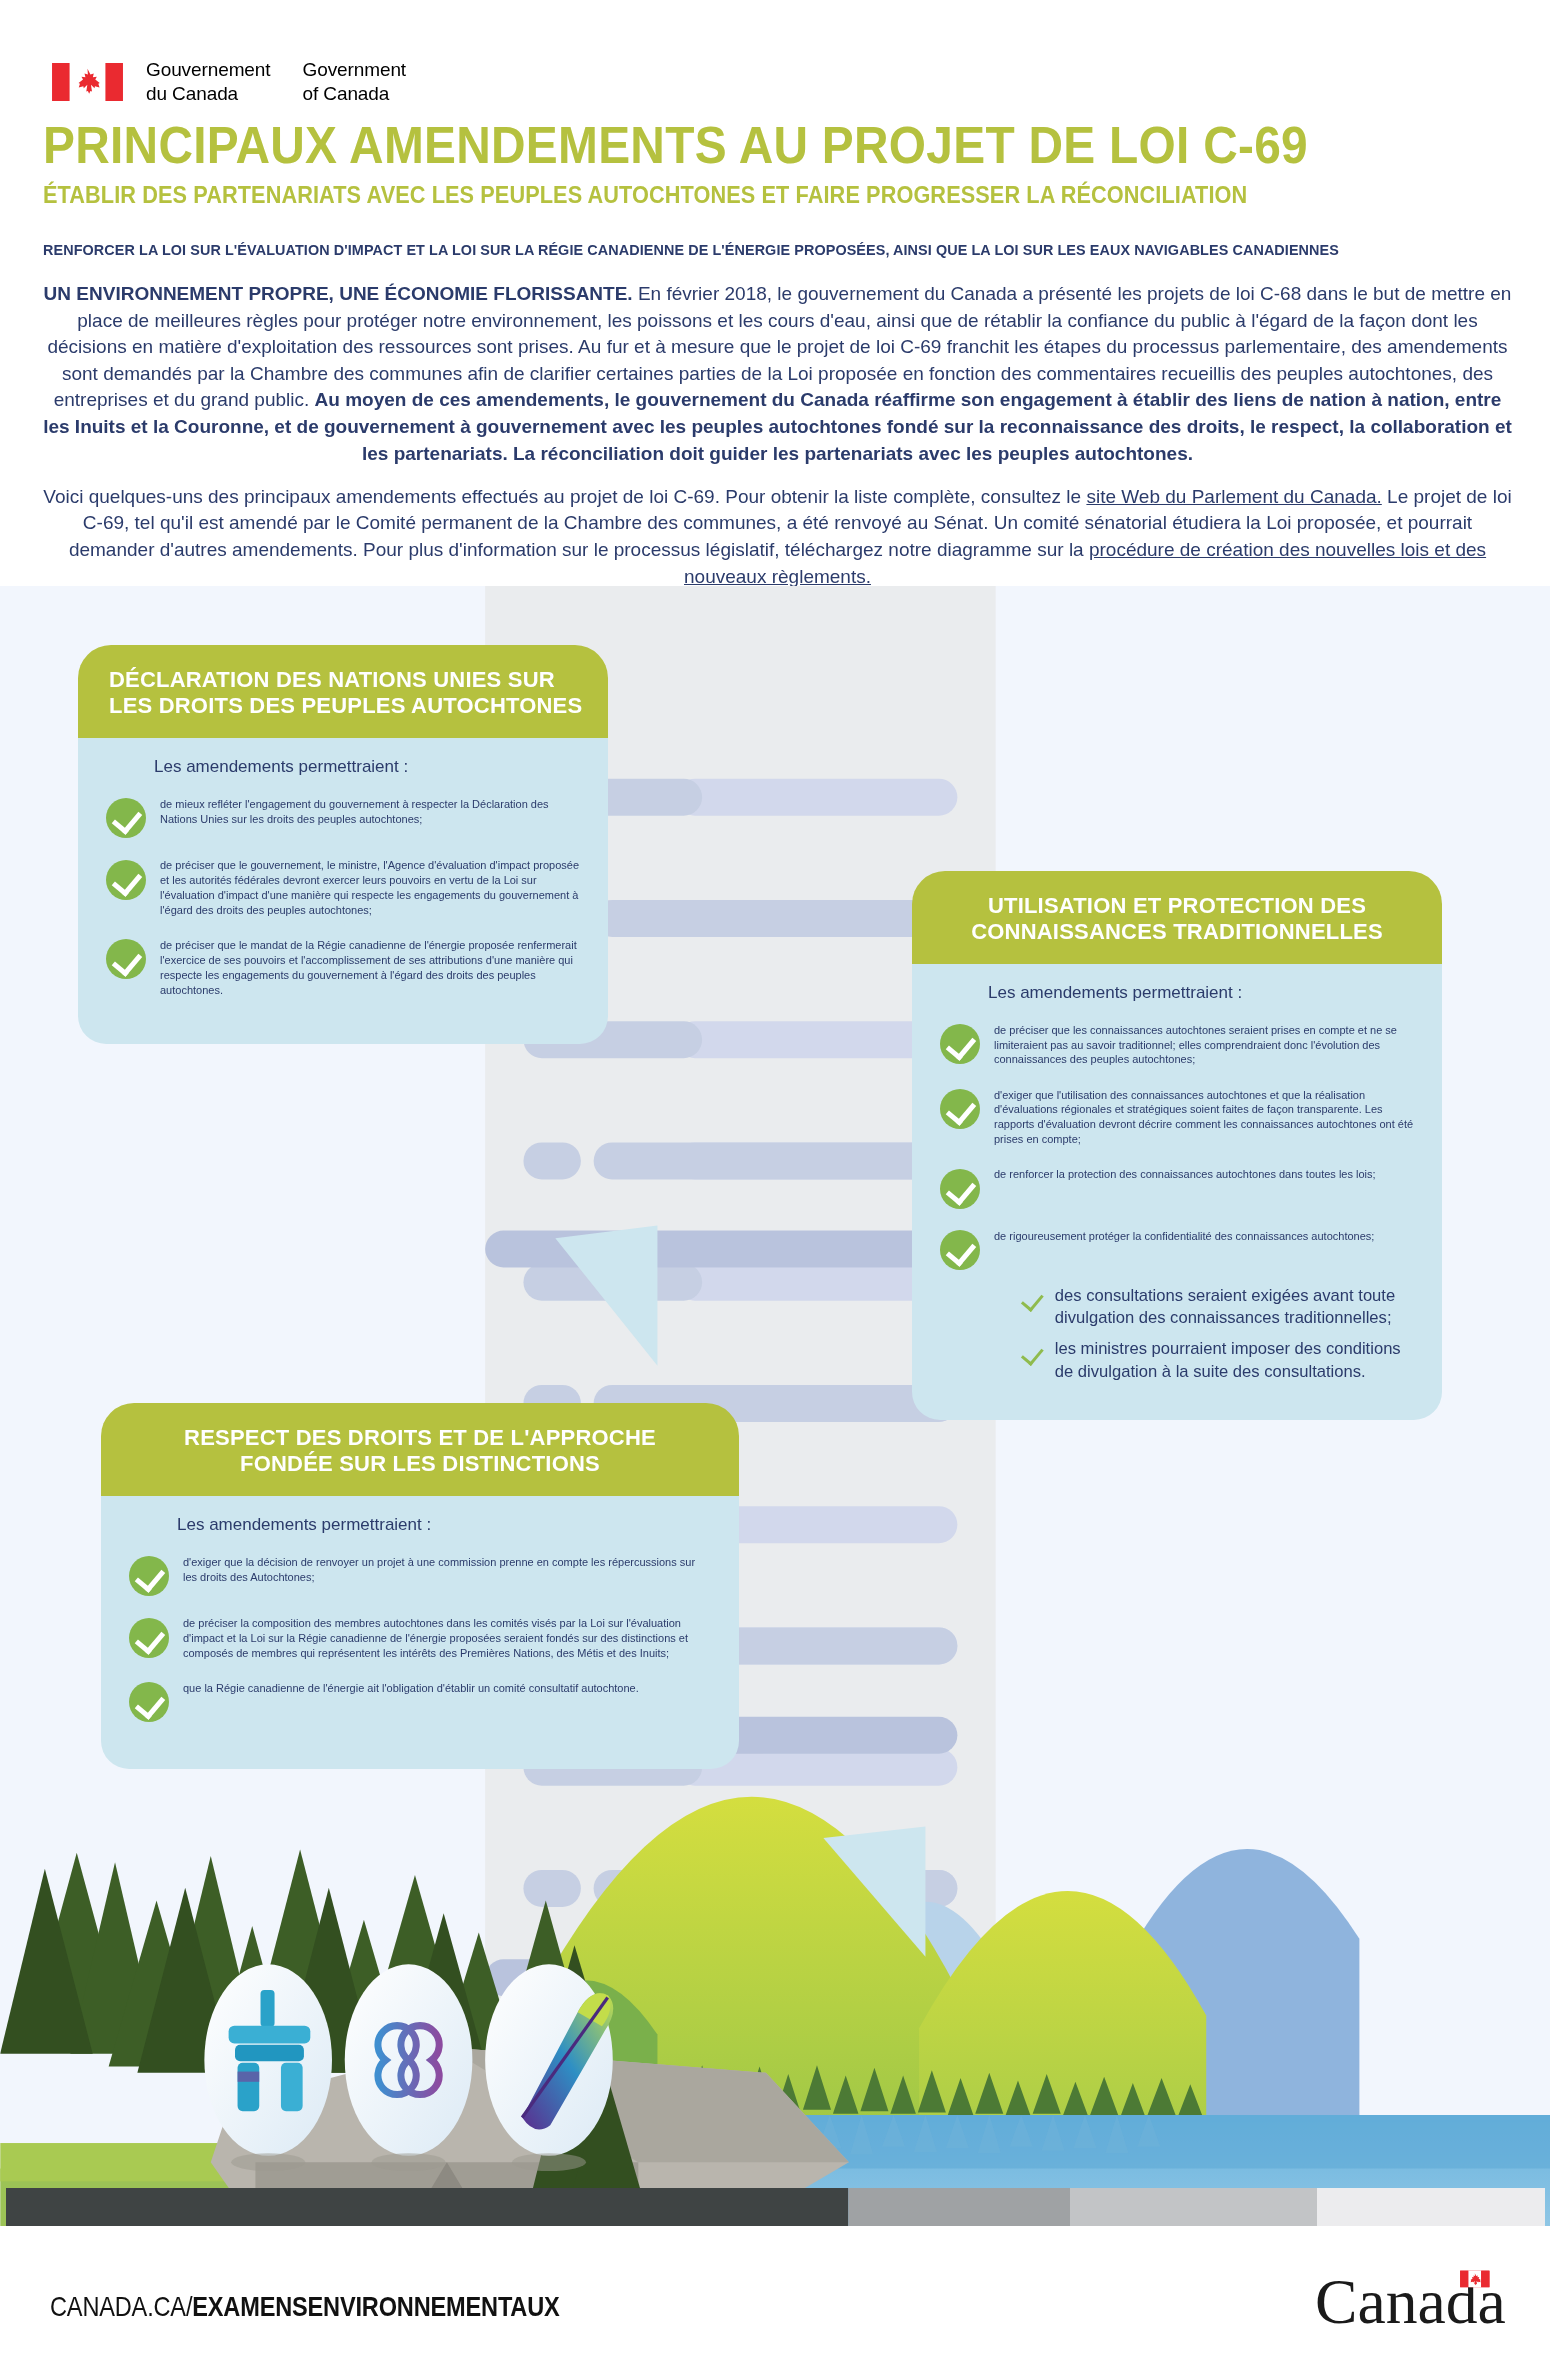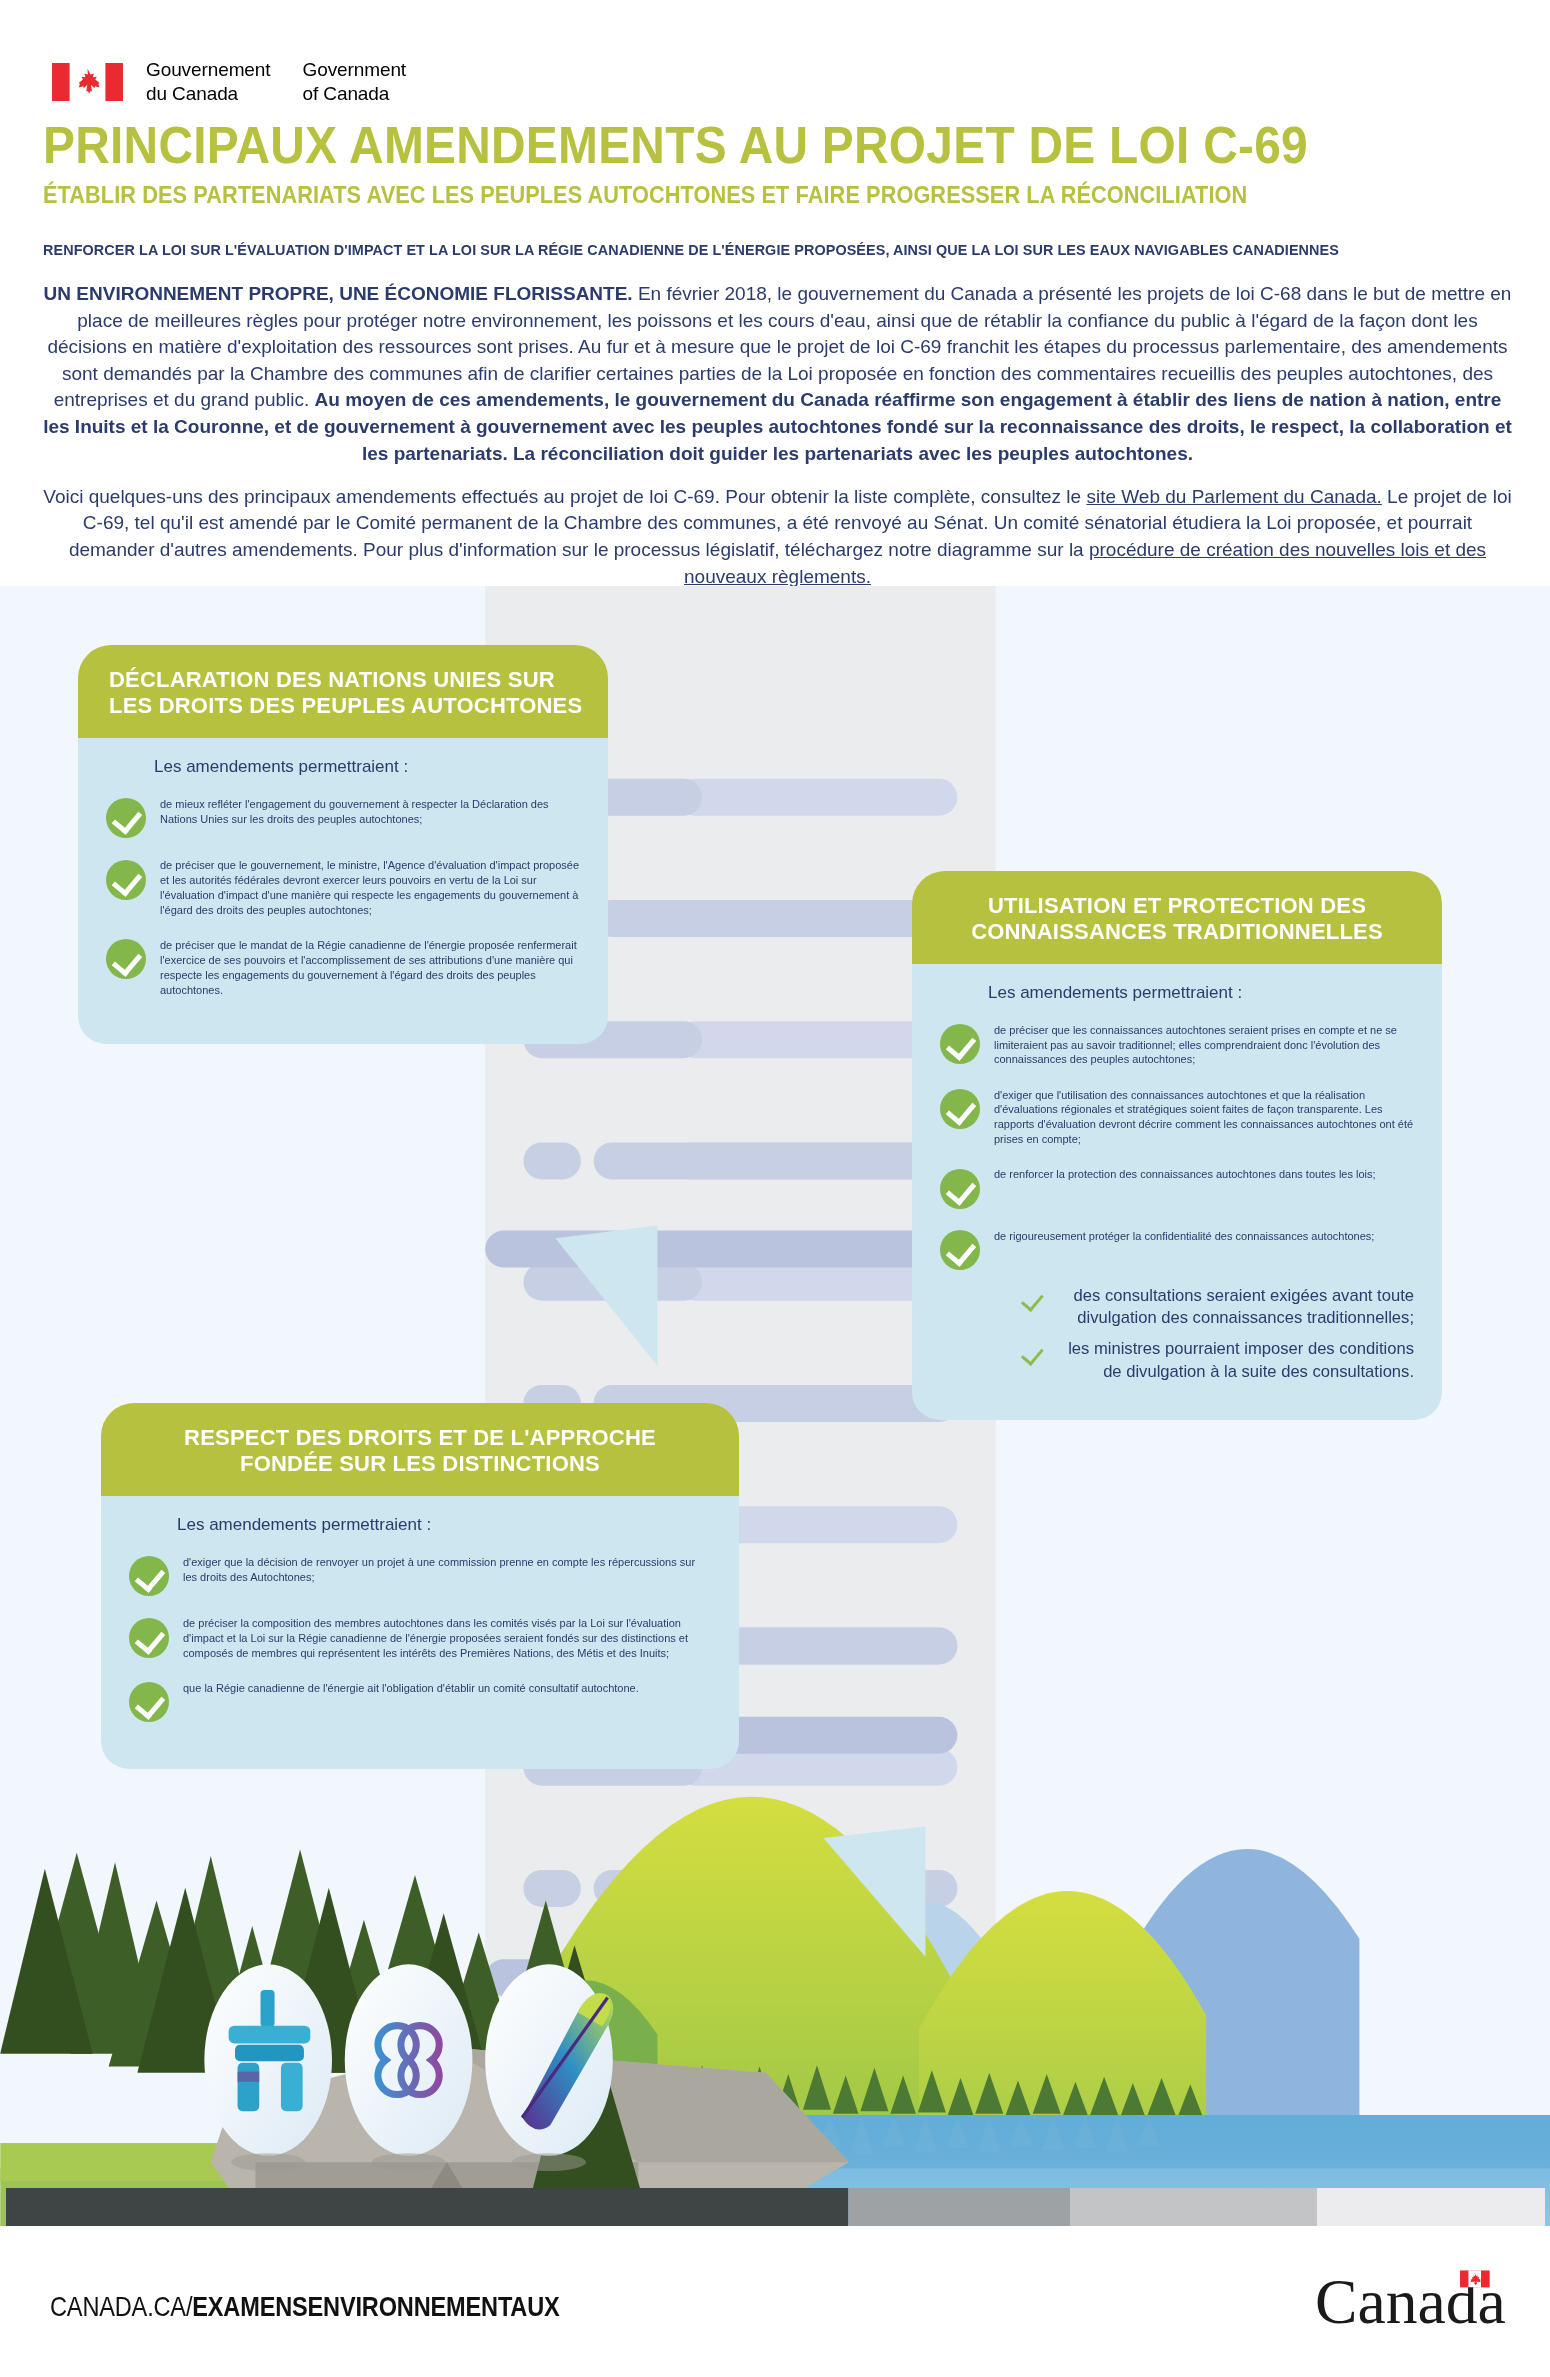--- a/index.html
+++ b/index.html
@@ -178,21 +178,20 @@
     left: 2.6px; top: 1.3px;
     width: 9.6px; height: 16.6px;
     border-right: 3.8px solid #8fbb4d;
     border-bottom: 3.8px solid #8fbb4d;
     transform: rotate(40deg);
   }
   .subitem-text {
     color: #2b3b6b;
     font-size: 16.6px;
     line-height: 1.33;
-    text-align: right;
   }
 
   
   .footer {
     position: absolute;
     left: 0; top: 2226px;
     width: 1551px;
     height: 152px;
     background: #ffffff;
     border-radius: 16px;

